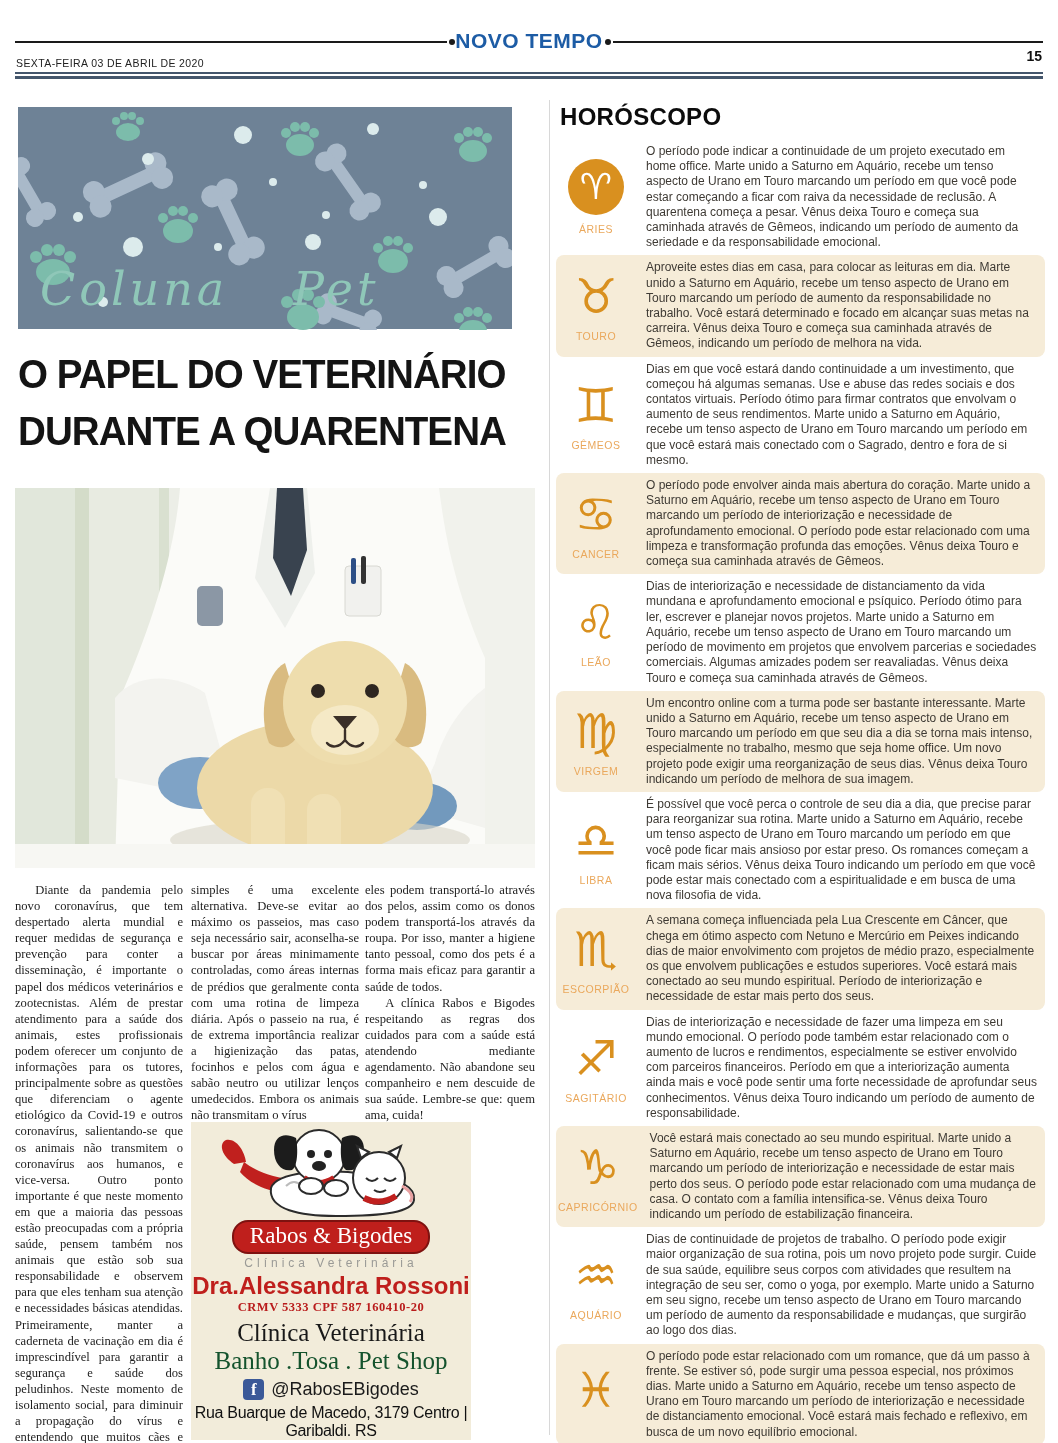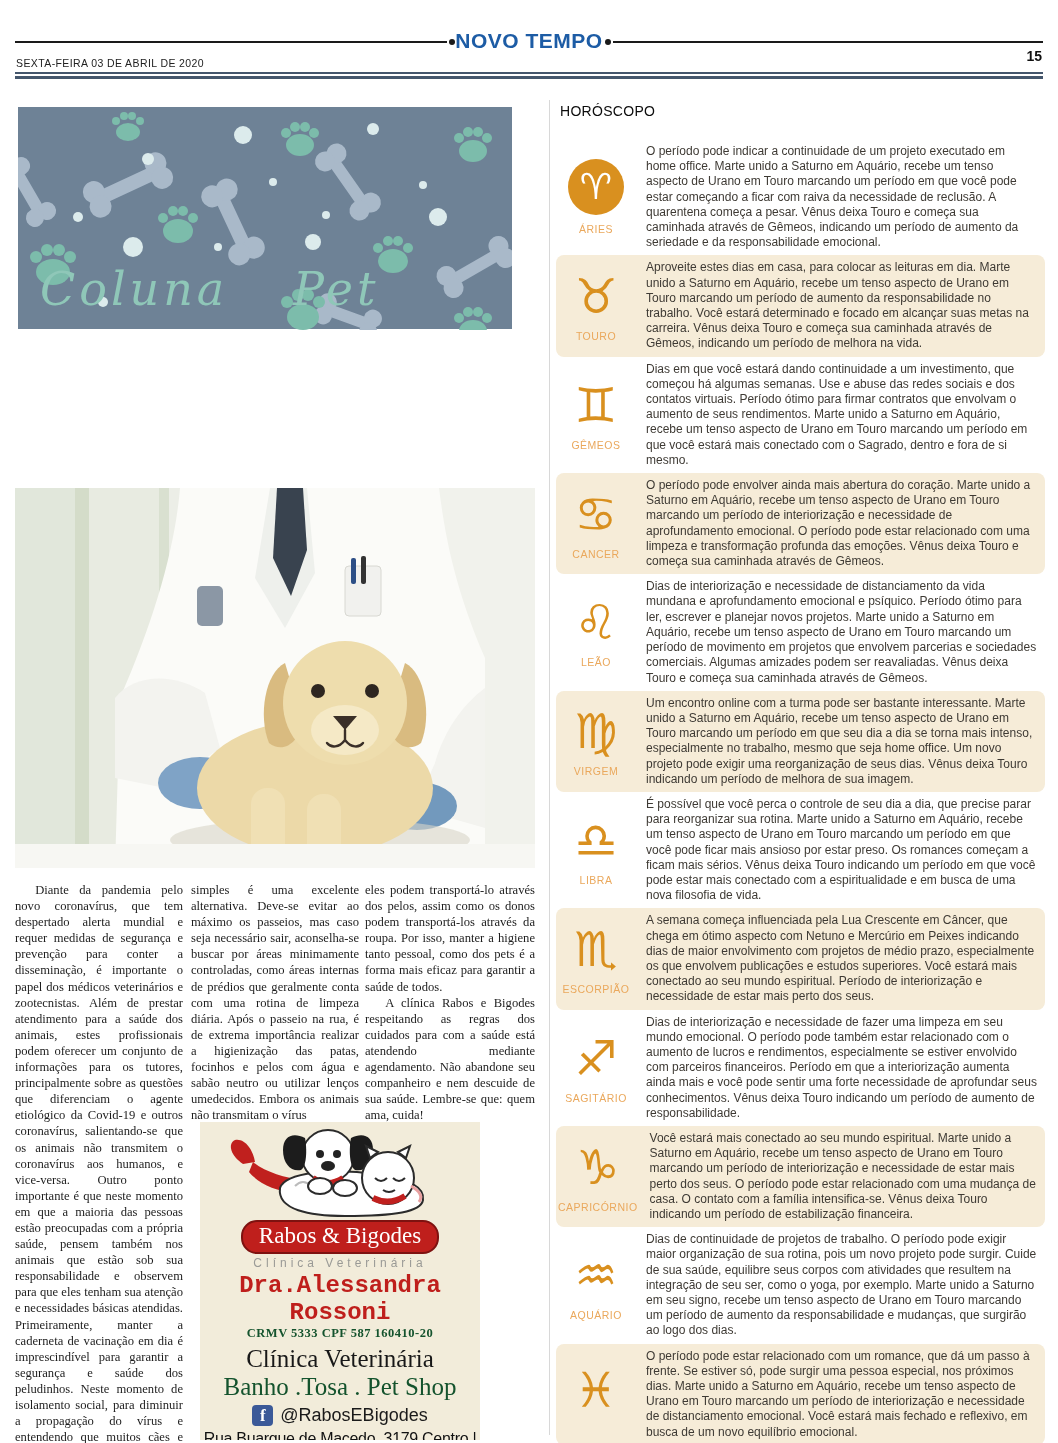--- a/index.html
+++ b/index.html
@@ -31,39 +31,39 @@
 
   .art-col{position:absolute;font-family:"Liberation Serif",serif;font-size:12.6px;
            line-height:16.1px;color:#1d1d1d;text-align:justify;top:882px;}
   .art-col p{margin:0;}
   .art-col p.indent{text-indent:1.6em;}
   #col1{left:15px;width:168px;height:556px;}
   #col2{left:191px;width:168px;}
   #col3{left:365px;width:170px;}
 
   
-  .ad{position:absolute;left:200px;top:1122px;width:280px;height:318px;background:#f2ecda;
+  .ad{position:absolute;left:191px;top:1122px;width:280px;height:318px;background:#f2ecda;
       text-align:center;overflow:hidden;}
   .ad-art{display:block;margin:4px auto 0;}
   .ad-badge{display:inline-block;background:#bf1f1c;border:2px solid #7e1210;border-radius:16px;
             padding:1px 16px 3px;color:#fff;font-family:"Liberation Serif",serif;font-size:23px;
             margin-top:-2px;}
   .ad-sub{color:#9a9a96;font-size:12px;letter-spacing:4px;margin-top:2px;}
-  .ad-doctor{color:#bf1f1c;font-family:Liberation Mono, monospace;font-weight:bold;font-size:24px;margin-top:2px;}
-  .ad-reg{color:#14532d;font-family:"Liberation Serif",serif;font-weight:bold;font-size:12.5px;letter-spacing:.5px;}
+  .ad-doctor{color:#bf1f1c;font-family:Liberation Sans, sans-serif;font-weight:bold;font-size:24px;margin-top:2px;}
+  .ad-reg{color:#b91c1c;font-family:"Liberation Serif",serif;font-weight:bold;font-size:12.5px;letter-spacing:.5px;}
   .ad-svc1{color:#181818;font-family:"Liberation Serif",serif;font-size:25px;margin-top:4px;}
   .ad-svc2{color:#14532d;font-family:"Liberation Serif",serif;font-size:25px;}
   .ad-fb{margin-top:4px;display:flex;align-items:center;justify-content:center;gap:7px;}
   .fb-ic{width:21px;height:21px;border-radius:4px;background:#3b5998;color:#fff;
          font-family:"Liberation Serif",serif;font-weight:bold;font-size:17px;line-height:21px;}
   .ad-fbname{font-size:18px;color:#1a1a1a;}
   .ad-addr{font-size:16px;color:#111;margin-top:4px;letter-spacing:-.3px;}
 
   
-  .h-title{position:absolute;left:560px;top:103px;font-size:14px;font-weight:normal;
+  .h-title{position:absolute;left:560px;top:103px;font-size:24px;font-weight:bold;
            letter-spacing:.3px;color:#0c0c0c;}
   .h-rows{position:absolute;left:556px;top:139px;width:489px;}
   .h-row{display:flex;align-items:center;gap:12px;padding:5px 8px 5px 2px;}
   .h-row:nth-child(even){background:#f6ecd8;border-radius:8px;}
   .sign-col{flex:0 0 76px;display:flex;flex-direction:column;align-items:center;justify-content:center;}
   .sign-icon{font-family:"DejaVu Sans",sans-serif;font-size:48px;line-height:52px;color:#d9901f;}
   .sign-icon.circle{width:56px;height:56px;border-radius:50%;background:#d9901f;color:#fff;
                     font-size:36px;line-height:56px;text-align:center;}
   .sign-label{font-size:10.5px;letter-spacing:.5px;color:#eaa85c;margin-top:8px;}
   .h-text{margin:0;flex:1;font-size:12px;line-height:15.2px;color:#3e3a34;text-align:left;}
@@ -199,20 +199,24 @@
       <circle cx="115" cy="140" r="10"></circle>
         <circle cx="200" cy="140" r="4"></circle>
         <circle cx="295" cy="135" r="8"></circle>
       <circle cx="420" cy="110" r="9"></circle>
         <circle cx="85" cy="195" r="5"></circle>
         <circle cx="308" cy="108" r="4"></circle>
     </g>
     <text x="22" y="198" font-family="DejaVu Serif, serif" font-style="italic" font-size="46" fill="#8fc7b8" letter-spacing="4" word-spacing="46">Coluna Pet</text>
   </svg>
 
+  <div class="headline">
+    <div class="hl">O PAPEL DO VETERINÁRIO</div>
+    <div class="hl">DURANTE A QUARENTENA</div>
+  </div>
 
   <svg class="photo" viewBox="0 0 520 380">
     <rect width="520" height="380" fill="#eceee7"></rect>
     <rect x="0" width="60" height="380" fill="#e1e7db"></rect>
     <rect x="60" width="14" height="380" fill="#d4dcc9"></rect>
     <rect x="74" width="70" height="380" fill="#e8ebe1"></rect>
     <rect x="144" width="10" height="380" fill="#d9e0d0"></rect>
     <rect x="420" width="100" height="380" fill="#f1f2ec"></rect>
 
     <path d="M165,0 C160,60 140,130 105,210 L100,380 L470,380 L470,170 C435,90 428,30 424,0 Z" fill="#fbfbf8"></path>

